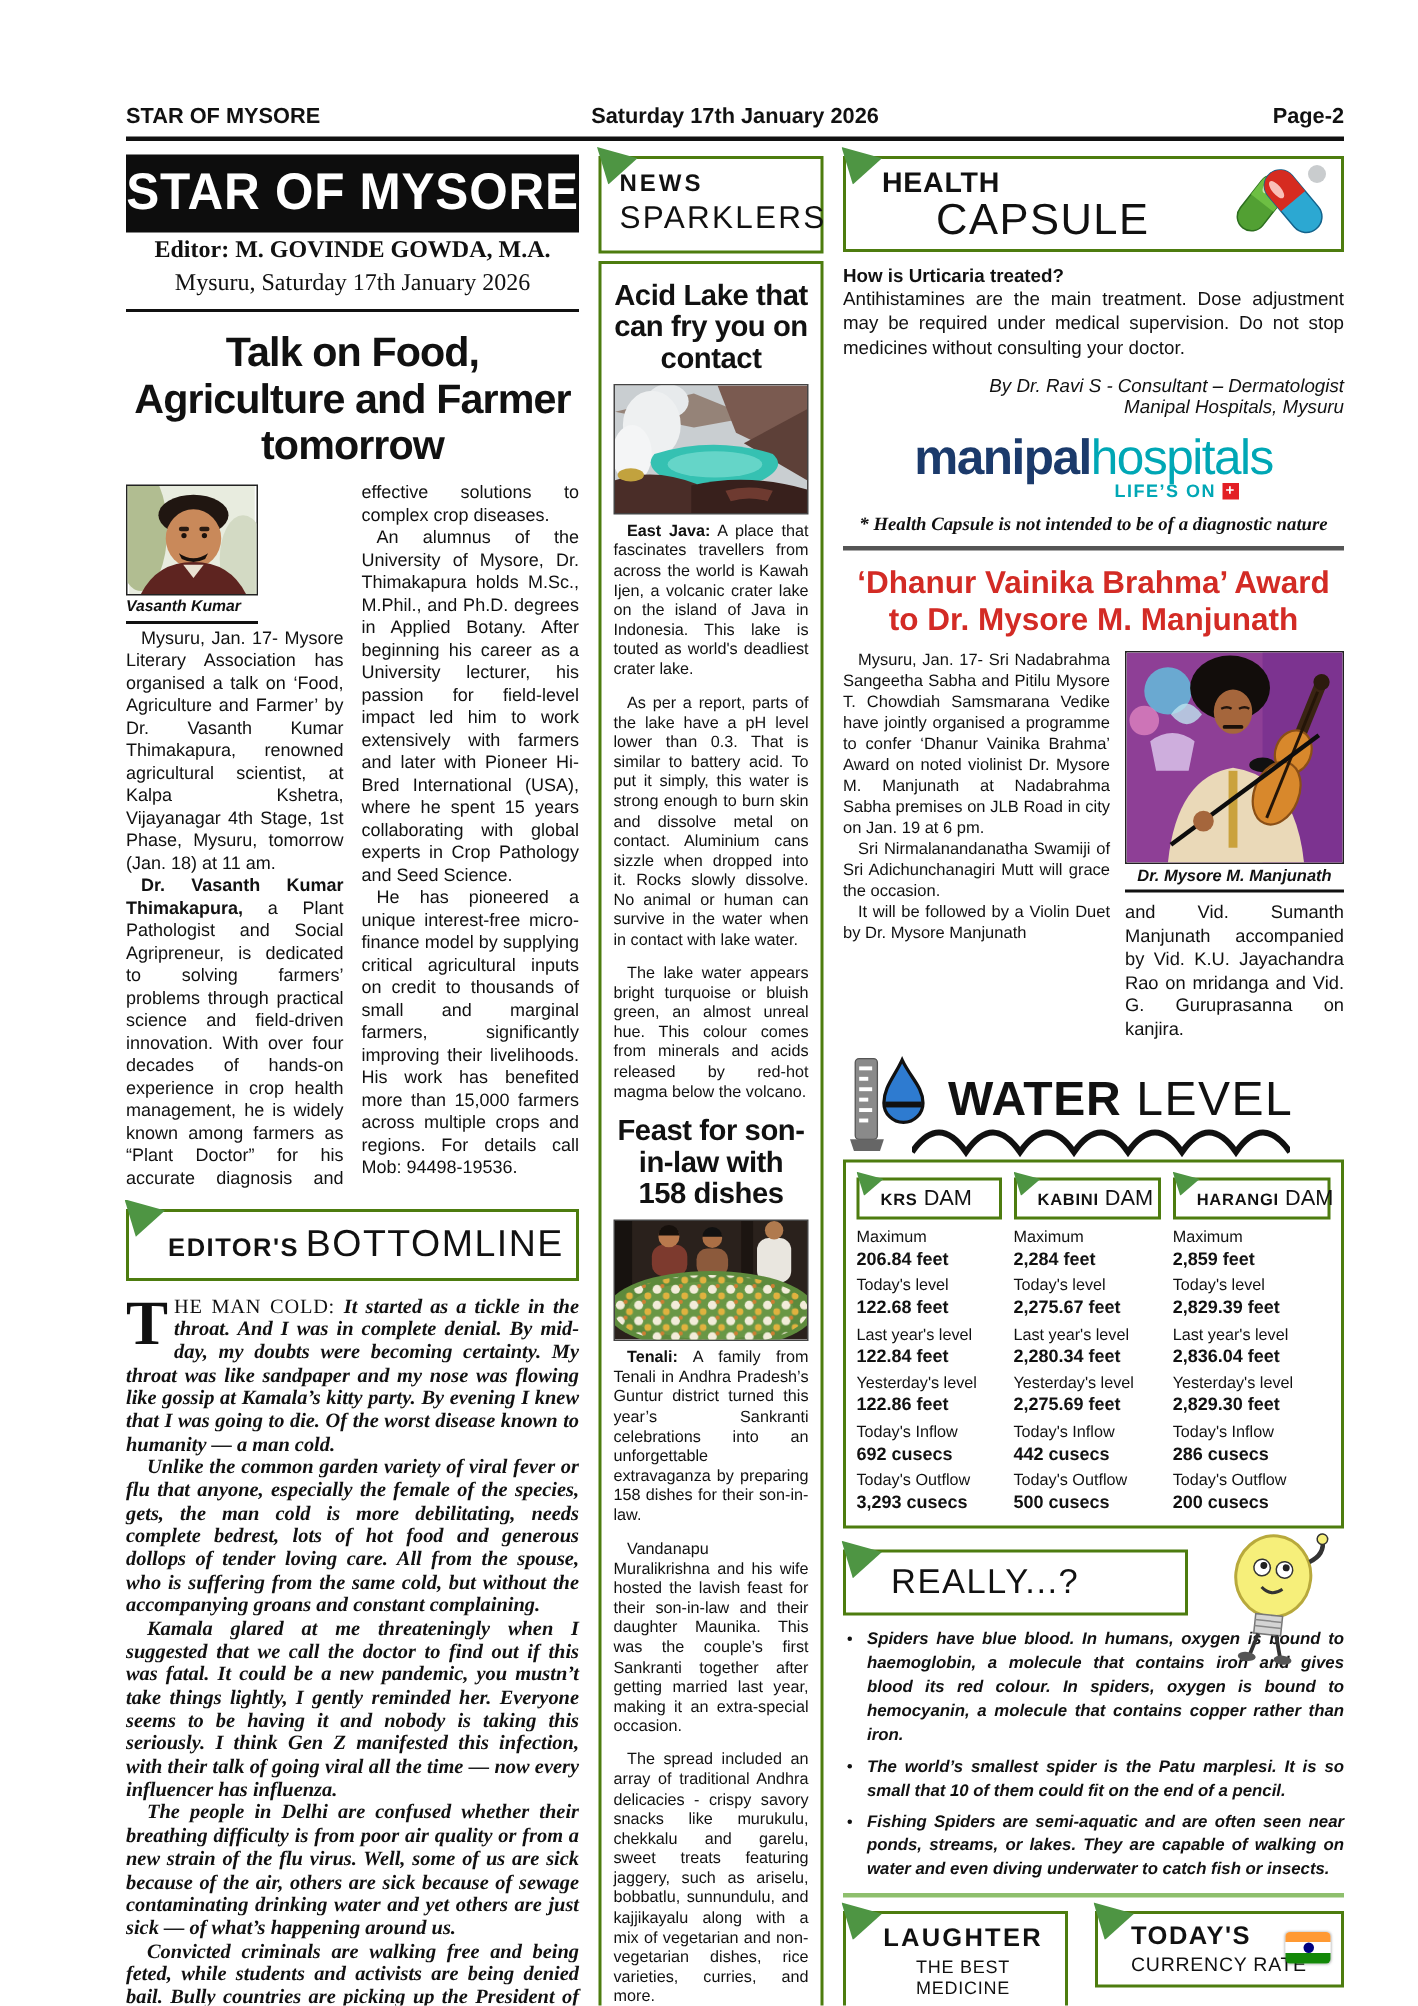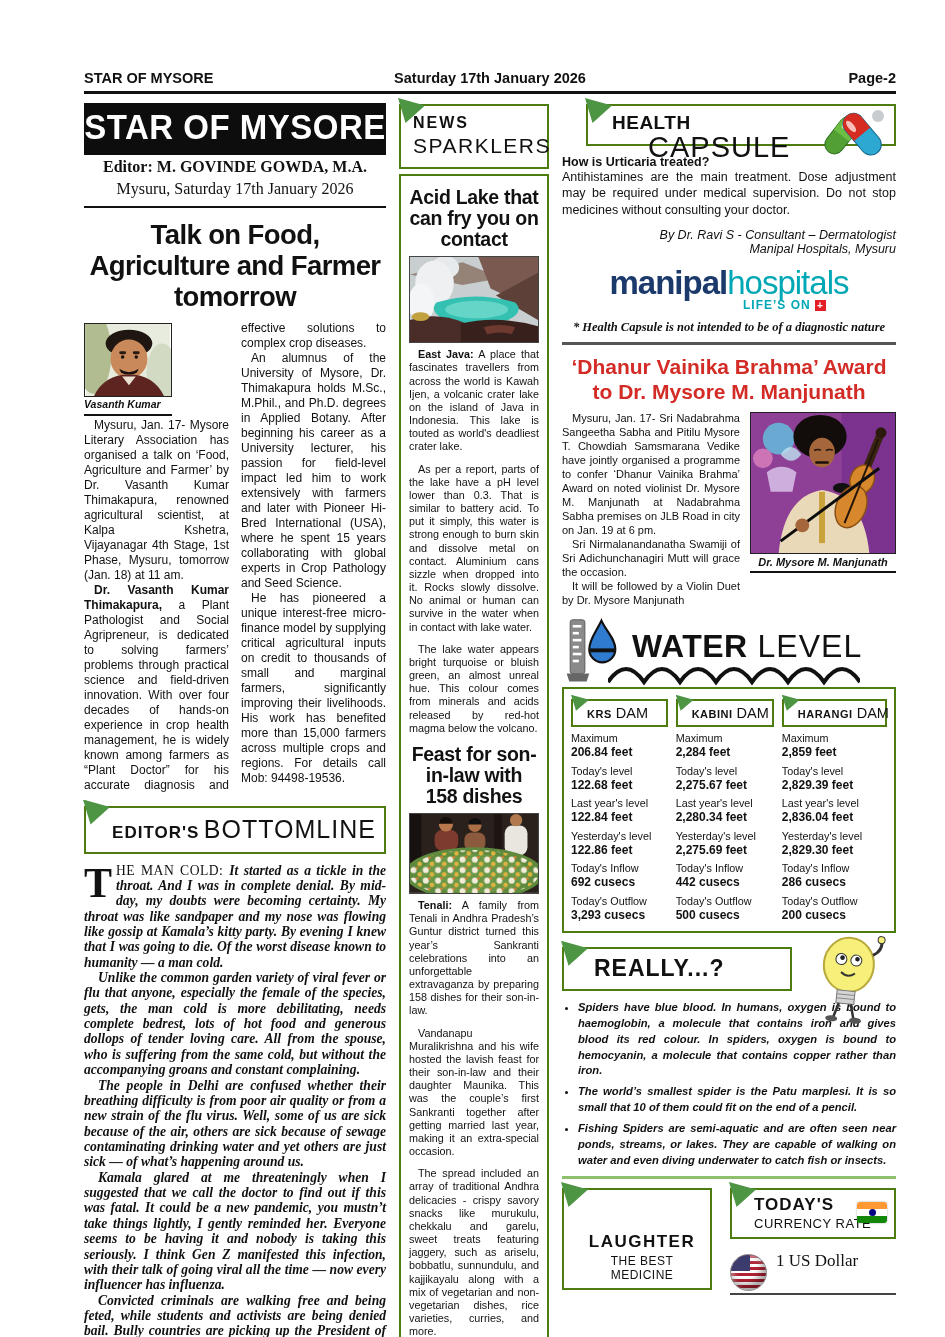--- a/index.html
+++ b/index.html
@@ -52,21 +52,21 @@
   
   .sparklers-head { padding:8px 10px 9px 12px; }
   .sp-bold { display:block; font-weight:bold; font-size:16px; letter-spacing:2px; }
   .sp-light { display:block; font-size:21px; letter-spacing:1.5px; margin-top:2px; }
   .mid-article { margin-top:5px; padding:7px 8px 8px; }
   .mid-headline { font-size:19.5px; font-weight:bold; text-align:center; line-height:1.08; letter-spacing:-0.3px; margin:4px 0 6px; }
   .mid-img { width:100%; display:block; margin:3px 0 5px; border:1px solid #444; }
   .mid-body p { font-size:10.8px; line-height:1.22; text-align:justify; text-indent:9px; margin:0 0 9px; }
 
   
-  .hc-head { padding:6px 10px 7px 24px; height:42px;margin-left:24px; }
+  .hc-head { padding:6px 10px 7px 24px; height:64px; }
   .hc-bold { display:block; font-weight:bold; font-size:19px; letter-spacing:.5px; }
   .hc-light { display:block; font-size:29px; letter-spacing:1px; margin:-3px 0 0 36px; }
   .hc-pills { position:absolute; right:6px; top:2px; }
   .hc-q { font-weight:bold; font-size:12.5px; margin-top:9px; }
   .hc-a { font-size:12.5px; line-height:1.3; text-align:justify; }
   .hc-byline { font-style:italic; font-weight:normal; font-size:12.5px; text-align:right; margin-top:10px; }
   .manipal { text-align:center; margin-top:8px; font-size:33px; letter-spacing:-1px; }
   .manipal .m1 { color:#1b3a6b; font-weight:bold; }
   .manipal .m2 { color:#00a7b5; }
   .lifeson { text-align:right; padding-right:70px; font-size:12px; font-weight:bold; color:#00a7b5; letter-spacing:1px; margin-top:-4px; }
@@ -95,30 +95,30 @@
   .dam-head { padding:3px 3px 3px 14px; white-space:nowrap; }
   .dam-bold { font-weight:bold; font-size:11px; letter-spacing:.5px; }
   .dam-light { font-size:14.5px; }
   .dam-row { margin-top:5.5px; }
   .dam-label { font-size:10.8px; }
   .dam-value { font-size:12px; font-weight:bold; margin-top:1px; }
 
   
   .really-wrap { position:relative; margin-top:14px; }
   .really-head { width:230px; padding:6px 10px 7px 30px; }
-  .really-title { font-weight:bold; font-size:23px; letter-spacing:1px;margin-top:21px; }
+  .really-title { font-weight:normal; font-size:23px; letter-spacing:1px;margin-top:21px; }
   .bulb { position:absolute; right:4px; top:-14px; }
   .really-facts { margin:9px 0 0 16px; font-size:11.2px; font-style:italic; font-weight:bold; line-height:1.42; text-align:justify; }
   .really-facts li { margin-bottom:5px; }
 
   
   .bottom-row { display:flex; gap:18px; margin-top:9px; }
   .laughter-col { width:150px; }
   .laughter-head { padding:6px 6px 6px 16px; text-align:center; }
-  .lg-bold { display:block; font-weight:bold; font-size:17px; letter-spacing:1.5px;margin-top:36px; }
+  .lg-bold { display:block; font-weight:bold; font-size:17px; letter-spacing:1.5px; }
   .lg-sub { display:block; font-size:12px; letter-spacing:.5px; margin-top:2px; }
   .currency-col { flex:1; }
   .currency-head { padding:5px 8px 6px 22px; position:relative; }
   .cr-line1 { display:block; font-weight:bold; font-size:17px; letter-spacing:1px; }
   .cr-line2 { display:block; font-size:13px; letter-spacing:.5px; margin-top:1px; }
   .flag-india { position:absolute; right:7px; top:12px; width:30px; height:21px; border-radius:3px; background:linear-gradient(180deg,#FF9933 0 33%,#fff 33% 66%,#138808 66%); box-shadow:0 0 2px rgba(0,0,0,.4); }
   .flag-india::after { content:""; position:absolute; left:11.5px; top:7px; width:7px; height:7px; border-radius:50%; background:#000080; }
   .rates { margin-top:12px; font-family:"Liberation Serif", serif; }
   .rate-row { position:relative; padding:0 4px 4px 46px; border-bottom:2px solid #444; margin-bottom:7px; min-height:44px; }
   .rate-label { font-size:17px; }
@@ -174,22 +174,22 @@
 
       <div class="gbox bottomline-head">
         <span class="wedge"></span>
         <span class="bl-bold">EDITOR'S</span>
         <span class="bl-light">BOTTOMLINE</span>
       </div>
 
       <div class="bottomline-text">
         <p class="first"><span class="dropcap">T</span><span class="smallcaps">HE MAN COLD: </span><span>It started as a tickle in the throat. And I was in complete denial. By mid-day, my doubts were becoming certainty. My throat was like sandpaper and my nose was flowing like gossip at Kamala’s kitty party. By evening I knew that I was going to die. Of the worst disease known to humanity — a man cold.</span></p>
         <p>Unlike the common garden variety of viral fever or flu that anyone, especially the female of the species, gets, the man cold is more debilitating, needs complete bedrest, lots of hot food and generous dollops of tender loving care. All from the spouse, who is suffering from the same cold, but without the accompanying groans and constant complaining.</p>
+        <p>Kamala glared at me threateningly when I suggested that we call the doctor to find out if this was fatal. It could be a new pandemic, you mustn’t take things lightly, I gently reminded her. Everyone seems to be having it and nobody is taking this seriously. I think Gen Z manifested this infection, with their talk of going viral all the time — now every influencer has influenza.</p>
         <p>The people in Delhi are confused whether their breathing difficulty is from poor air quality or from a new strain of the flu virus. Well, some of us are sick because of the air, others are sick because of sewage contaminating drinking water and yet others are just sick — of what’s happening around us.</p>
-        <p>Kamala glared at me threateningly when I suggested that we call the doctor to find out if this was fatal. It could be a new pandemic, you mustn’t take things lightly, I gently reminded her. Everyone seems to be having it and nobody is taking this seriously. I think Gen Z manifested this infection, with their talk of going viral all the time — now every influencer has influenza.</p>
         <p>Convicted criminals are walking free and being feted, while students and activists are being denied bail. Bully countries are picking up the President of another nation like multiplex cinema goers picking up popcorn, while glancing greedily at Greenland hoping they can come back for nachos in the interval. Meanwhile, all of us who were wished good health and happiness for 2026 by every acquaintance on WhatsApp, are now reaching out for tissues and sympathy and watching Home Alone or Homebound while pretending to work from home.</p>
 
       </div>
 
     </div>
 
     <div class="col-mid">
       <div class="gbox sparklers-head">
         <span class="wedge"></span>
         <span class="sp-bold">NEWS</span>
@@ -313,20 +313,21 @@
                 <circle cx="106" cy="15" r="5.5" fill="#2c1a0e"></circle>
                 <ellipse cx="106" cy="66" rx="12" ry="15" fill="#d8882c" stroke="#8a4f16" stroke-width="1.5"></ellipse>
                 <ellipse cx="106" cy="96" rx="15" ry="22" fill="#d8882c" stroke="#8a4f16" stroke-width="1.5"></ellipse>
                 <line x1="106" y1="22" x2="106" y2="114" stroke="#241508" stroke-width="2"></line>
               </g>
               <line x1="30" y1="130" x2="130" y2="56" stroke="#0d0d0d" stroke-width="3"></line>
               <circle cx="52" cy="114" r="7" fill="#a5663c"></circle>
             </svg>
             <figcaption>Dr. Mysore M. Manjunath</figcaption>
           </figure>
+          <p class="award-cont">and Vid. Sumanth Manjunath accompanied by Vid. K.U. Jayachandra Rao on mridanga and Vid. G. Guruprasanna on kanjira.</p>
         </div>
       </div>
 
       <div class="wl-title">
         <svg width="58" height="66" viewBox="0 0 60 76">
           <rect x="6" y="2" width="17" height="62" rx="3" fill="#8a8a8a" stroke="#555"></rect>
           <rect x="9" y="8" width="10" height="3" fill="#fff"></rect>
           <rect x="9" y="16" width="7" height="3" fill="#fff"></rect>
           <rect x="9" y="24" width="10" height="3" fill="#fff"></rect>
           <rect x="9" y="32" width="7" height="3" fill="#fff"></rect>

